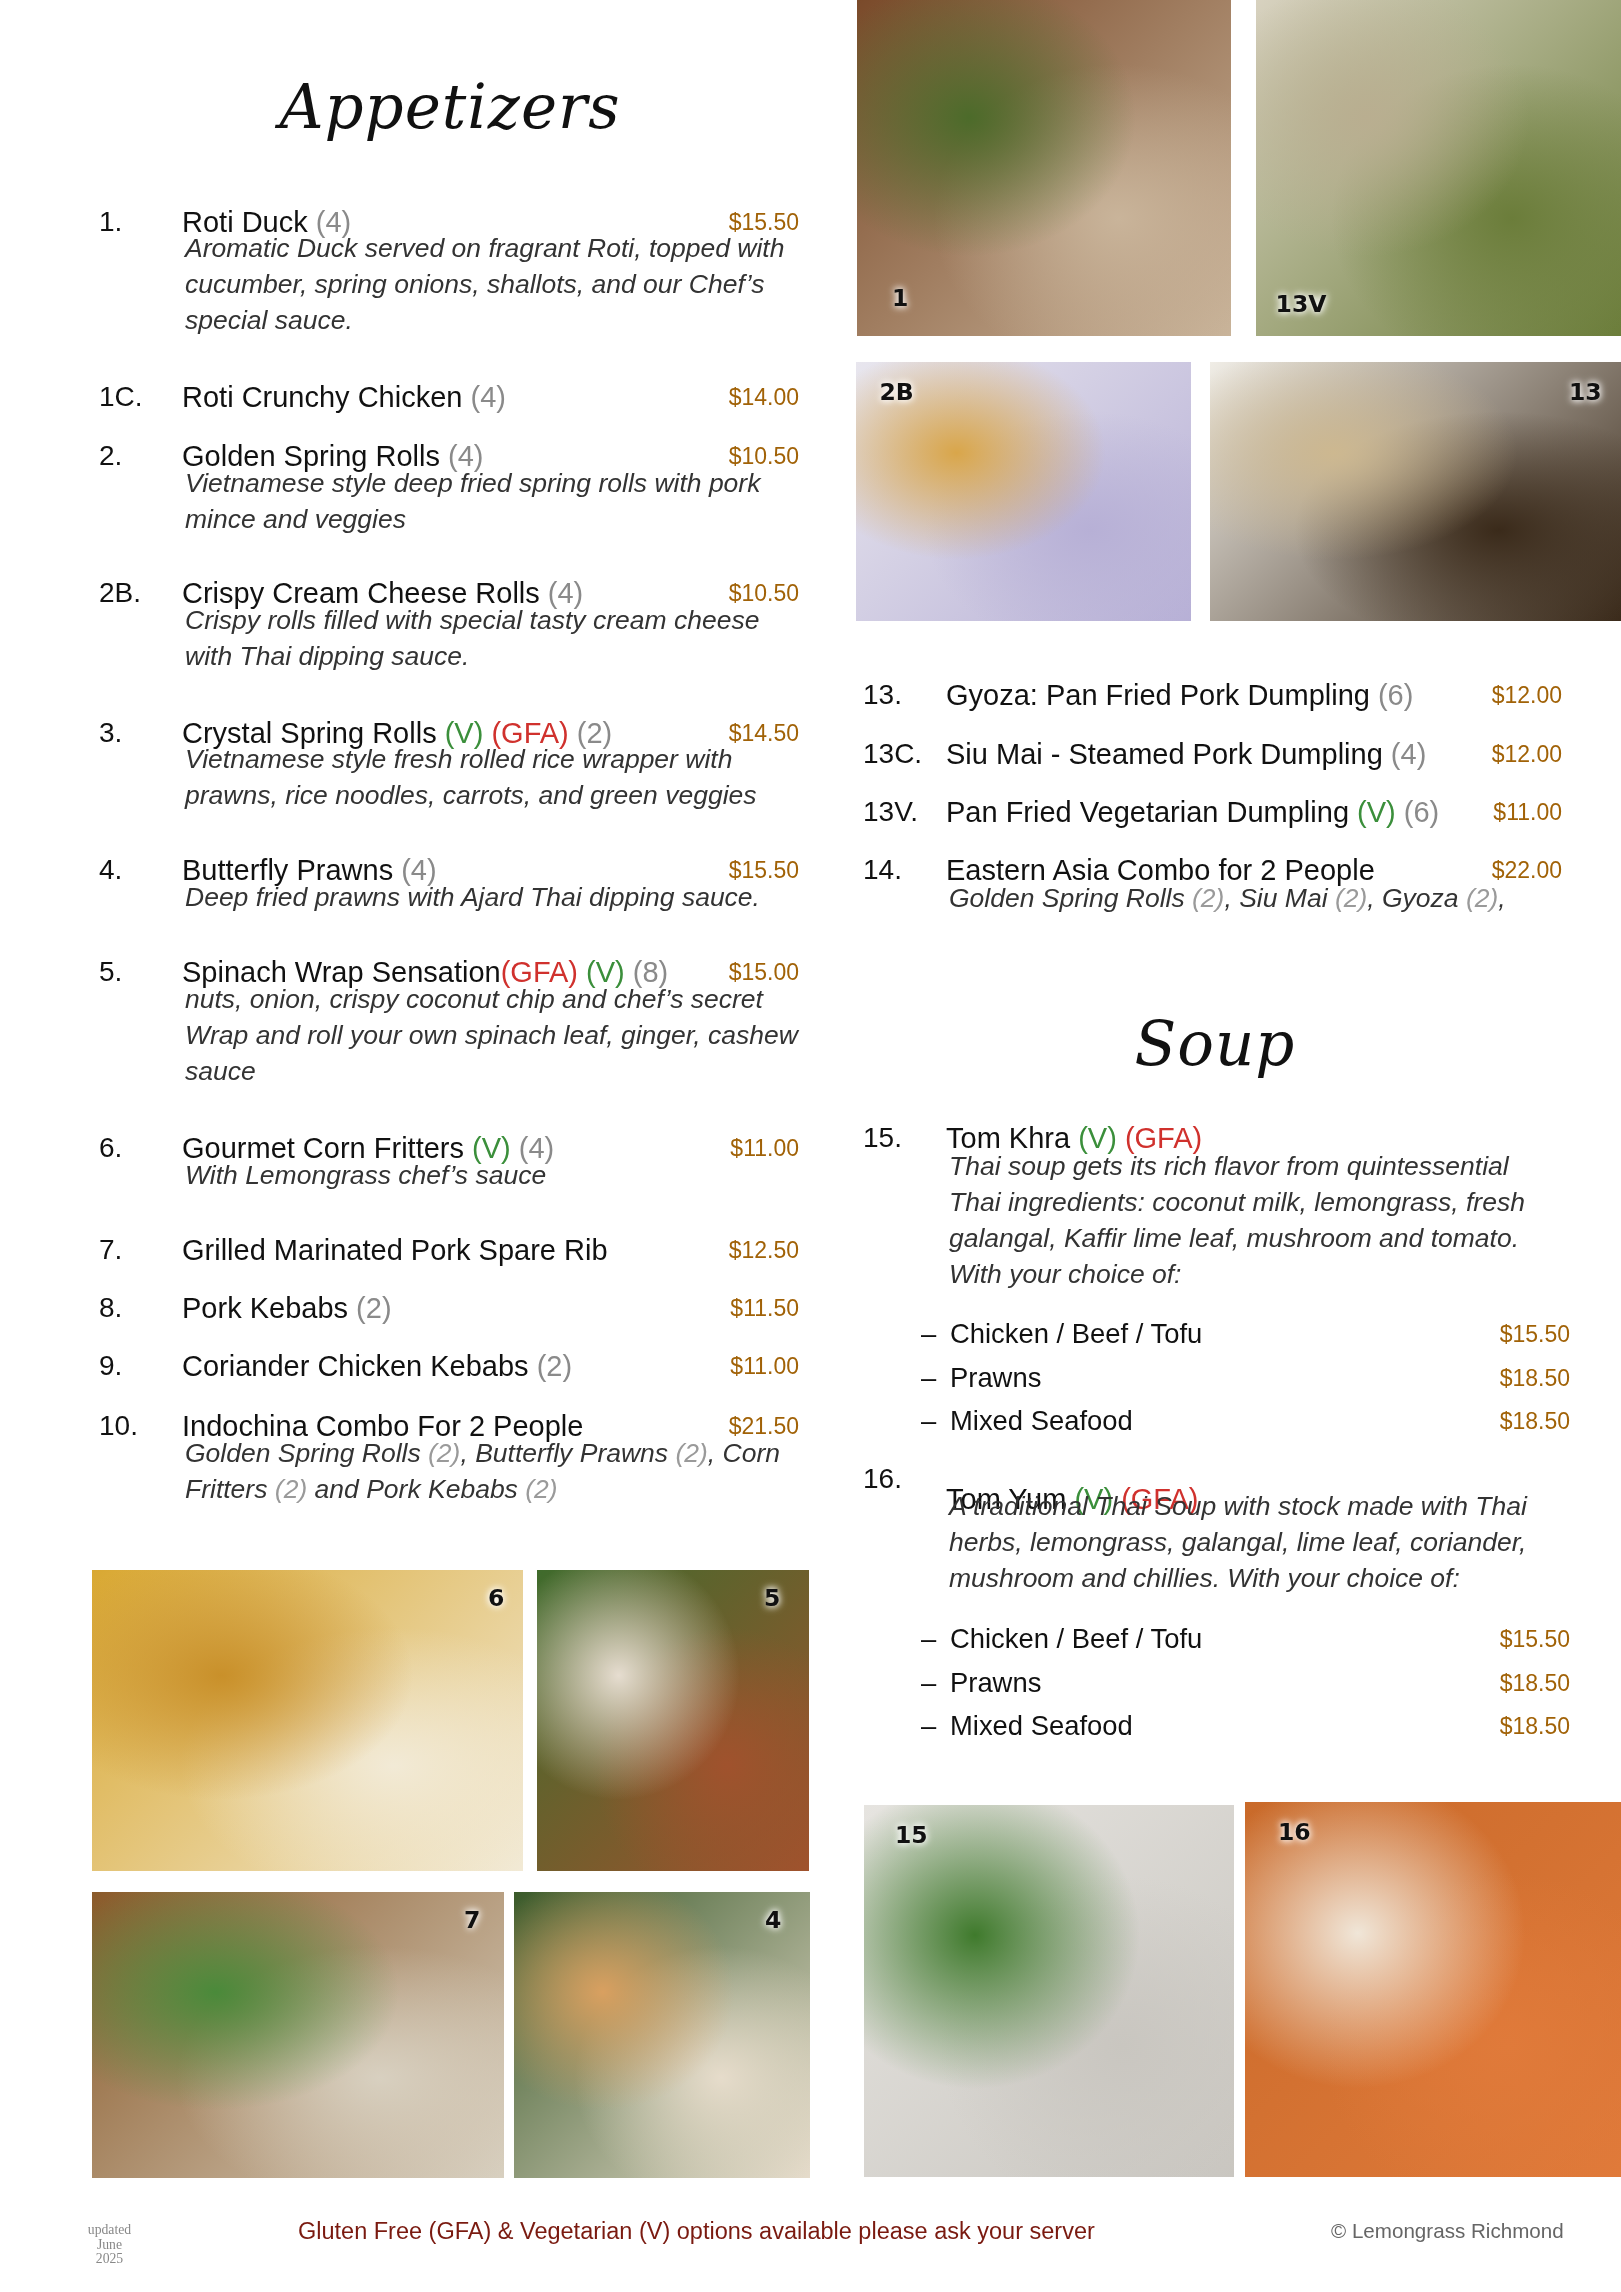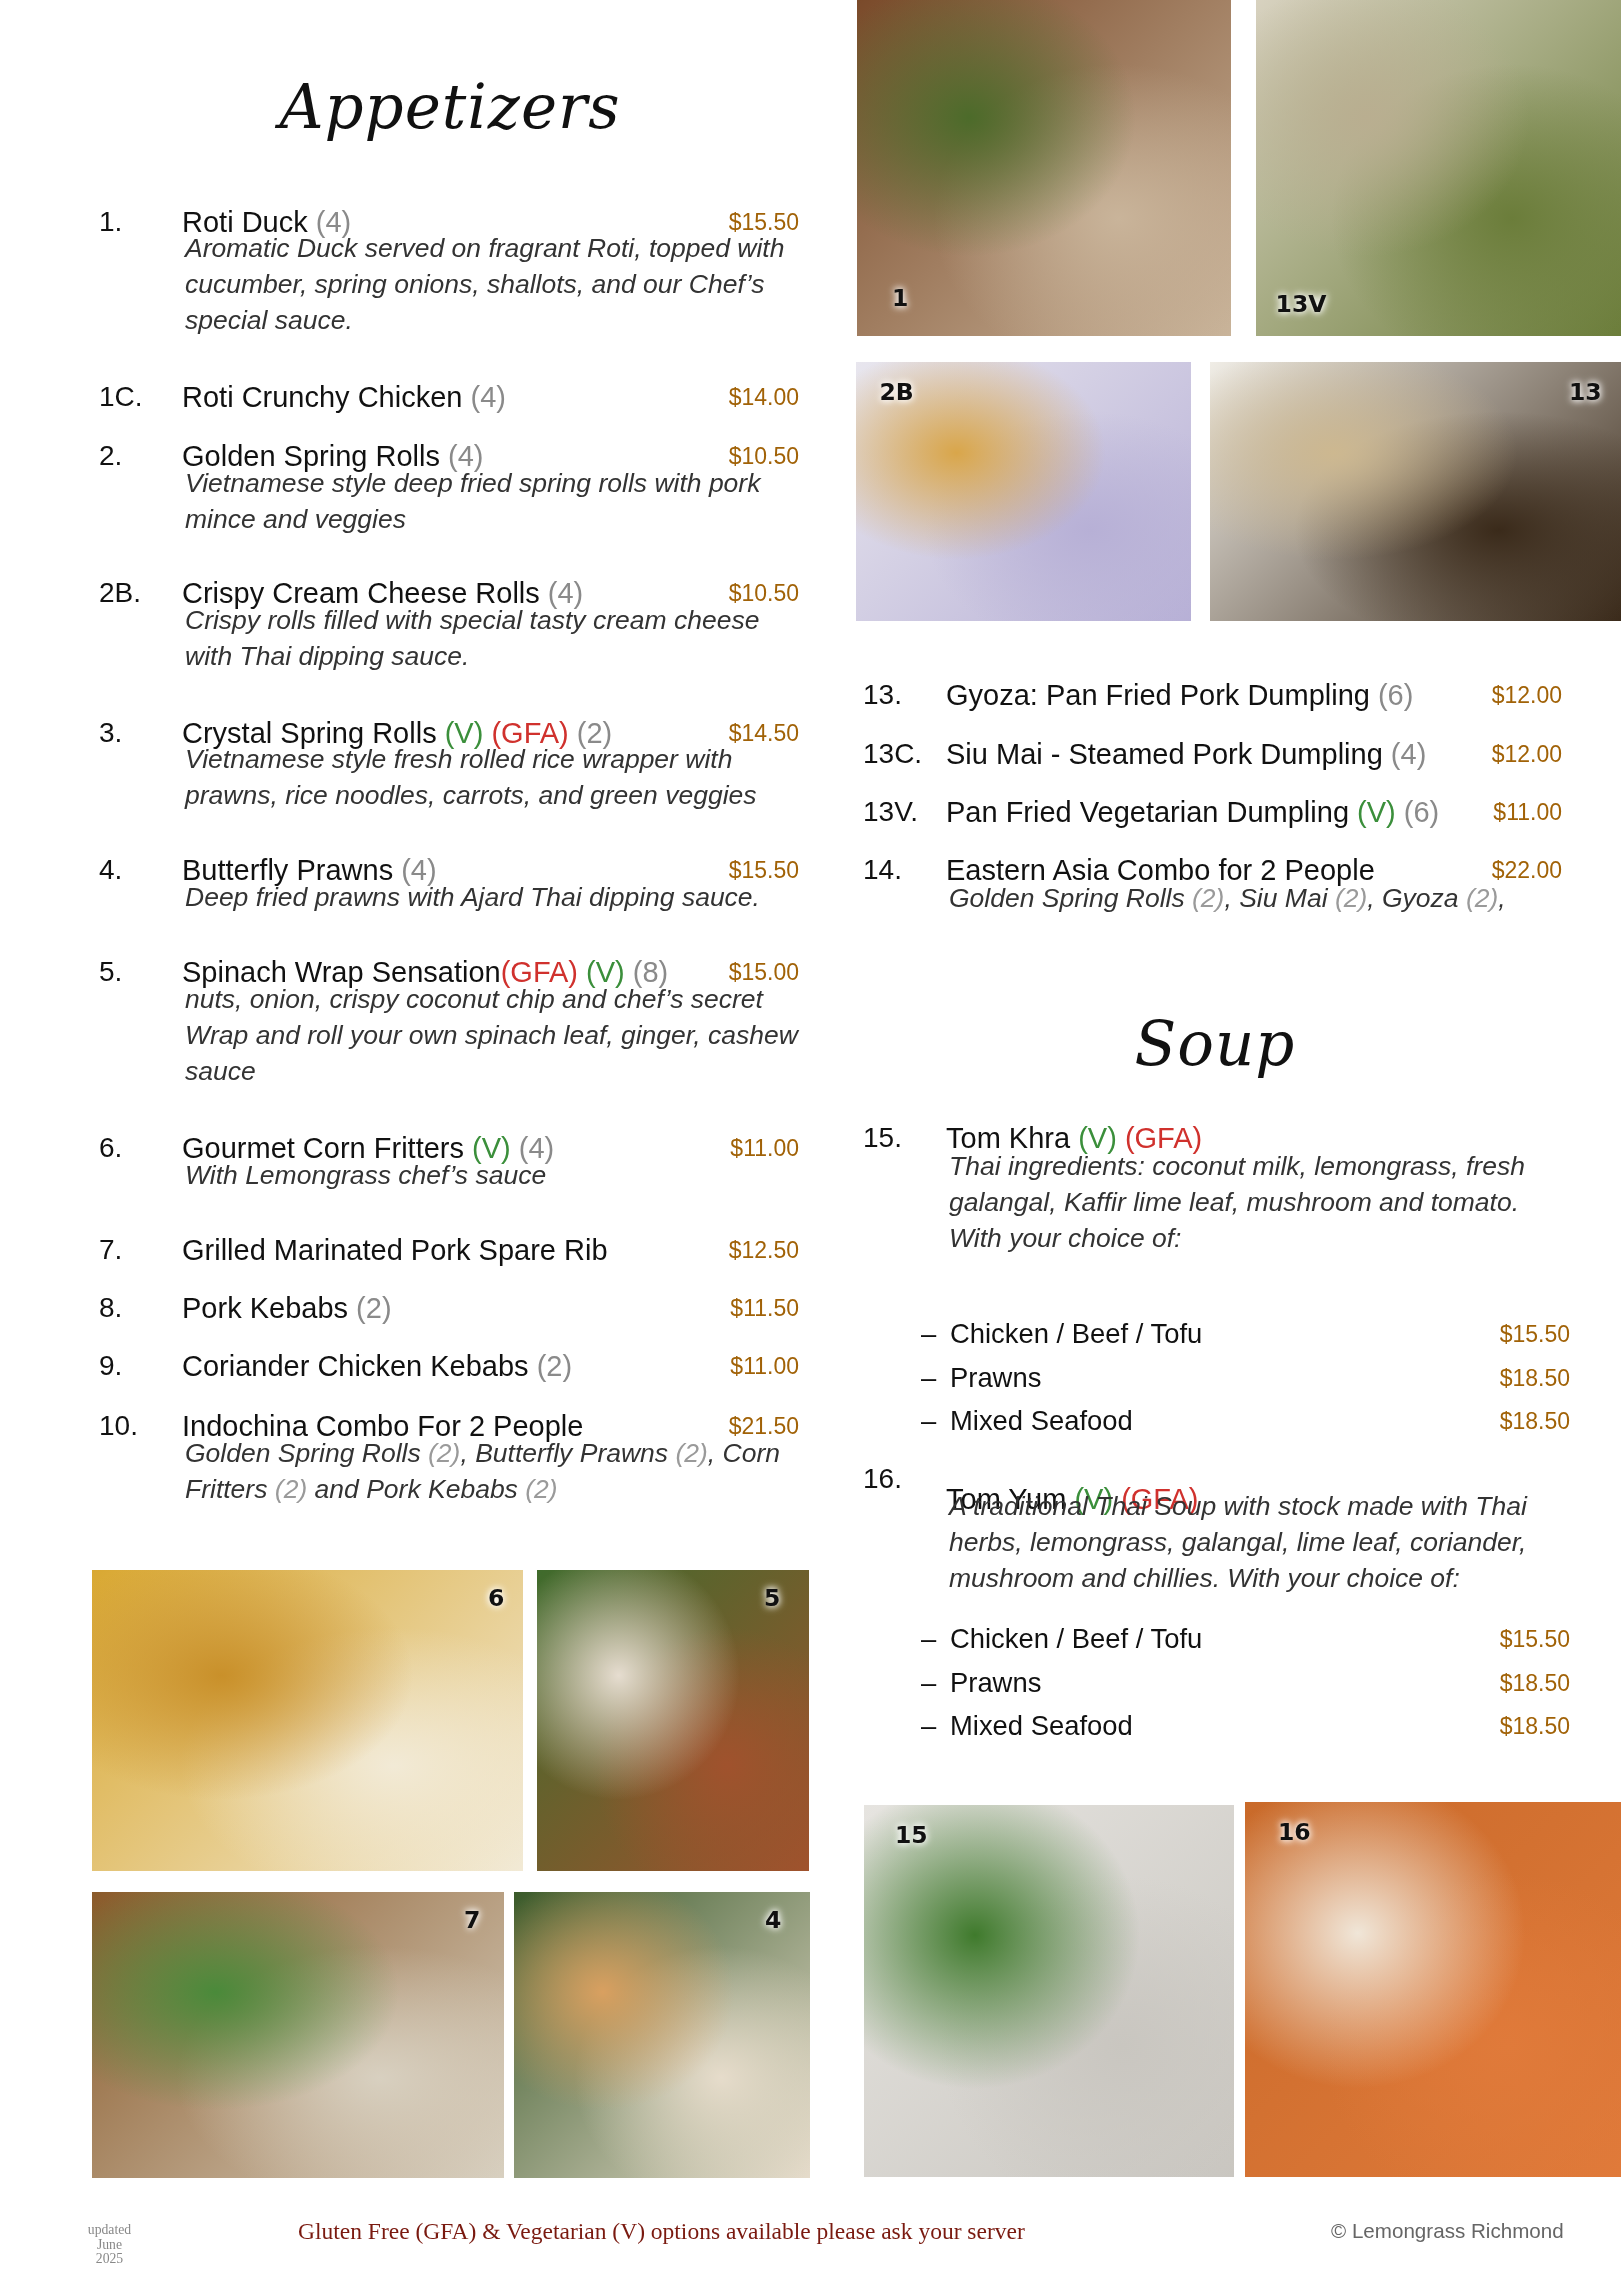--- a/index.html
+++ b/index.html
@@ -14,21 +14,21 @@
   .tag { color: #8a8a8a; }
   .tag-v { color: #3b8f3b; }
   .tag-gfa { color: #d0312d; }
   .desc { position: absolute; font-size: 26.5px; font-style: italic; color: #333; line-height: 36px;
           white-space: nowrap; }
   .desc .cnt { color: #9a9a9a; }
   .opt-dash { position: absolute; font-size: 27.4px; color: #111; transform: translateY(-50%); }
   .photo { position: absolute; overflow: hidden; }
   .photo .lbl { position: absolute; font-family: "DejaVu Sans", sans-serif; font-weight: bold; font-size: 23.5px;
                 color: #111; text-shadow: 0 0 5.9px #fff, 0 0 9.8px #fff; }
-  .footer-note { position: absolute; font-size: 23.5px; color: #7a1a10; white-space: nowrap; font-family: Liberation Serif, serif; }
+  .footer-note { position: absolute; font-size: 23.5px; color: #7a1a10; white-space: nowrap; }
   .footer-copy { position: absolute; font-size: 20.6px; color: #666; white-space: nowrap; }
   .updated { position: absolute; font-family: "Liberation Serif", serif; font-size: 13.7px; color: #888;
              text-align: center; line-height: 14.7px; width: 59px; }
 </style>
 </head>
 <body>
 
 <div class="abs section-title" style="left:450px; top:71px;">Appetizers</div>
 <div class="abs section-title" style="left:1215px; top:1008px;">Soup</div>
 
@@ -114,20 +114,21 @@
     <div class="name" style="left: 946px; top: 870px;"><span>Eastern Asia Combo for 2 People</span></div>
     <div class="price" style="left: 1562px; top: 870px;">$22.00</div>
     <div class="desc" style="left: 949px; top: 880px;">
       <div><span>Golden Spring Rolls </span><span class="cnt">(2)</span><span>, Siu Mai </span><span class="cnt">(2)</span><span>, Gyoza </span><span class="cnt">(2)</span><span>,</span></div>
     </div>
   </div>
 <div id="soups">
     <div class="num" style="left: 863px; top: 1138px;">15.</div>
     <div class="name" style="left: 946px; top: 1138px;"><span>Tom Khra</span><span class="tag-v"> (V)</span><span class="tag-gfa"> (GFA)</span></div>
     <div class="desc" style="left: 949px; top: 1148px;">
+      <div>Thai soup gets its rich flavor from quintessential</div>
       <div>Thai ingredients: coconut milk, lemongrass, fresh</div>
       <div>galangal, Kaffir lime leaf, mushroom and tomato.</div>
       <div>With your choice of:</div>
     </div>
     <div class="opt-dash" style="left: 921px; top: 1334px;">–</div>
     <div class="name" style="left: 950px; top: 1334px; font-size: 27.4px;">Chicken / Beef / Tofu</div>
     <div class="price" style="left: 1570px; top: 1334px;">$15.50</div>
     <div class="opt-dash" style="left: 921px; top: 1378px;">–</div>
     <div class="name" style="left: 950px; top: 1378px; font-size: 27.4px;">Prawns</div>
     <div class="price" style="left: 1570px; top: 1378px;">$18.50</div>

